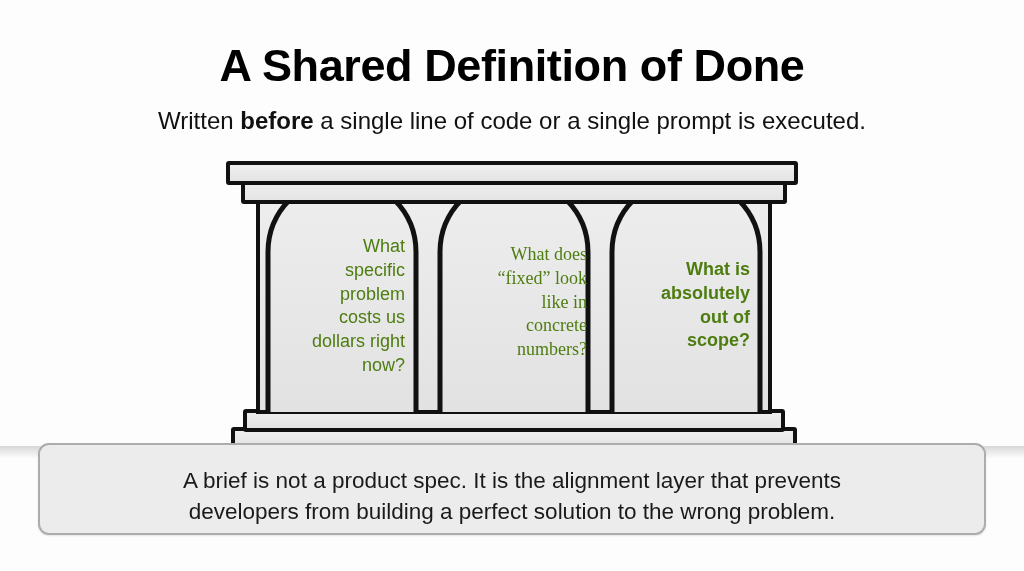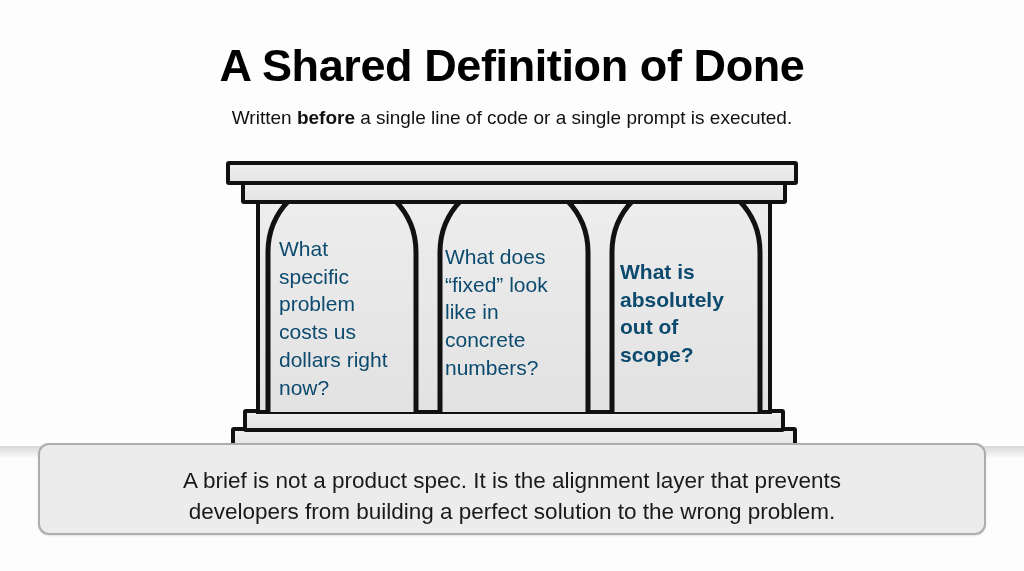--- a/index.html
+++ b/index.html
@@ -37,21 +37,21 @@
     letter-spacing: -0.4px;
     line-height: 1.08;
   }
 
   .subtitle {
     position: absolute;
     top: 107px;
     left: 0;
     width: 1024px;
     text-align: center;
-    font-size: 19px;
+    font-size: 24px;
     color: #111111;
     line-height: 1.2;
     white-space: pre;
   }
   .subtitle b {
     font-weight: bold;
   }
 
   
   #temple {
@@ -60,28 +60,28 @@
     top: 0;
     width: 1024px;
     height: 571px;
     pointer-events: none;
   }
   #temple .clickable { pointer-events: auto; }
 
   
   .pillar-text {
     position: absolute;
-    text-align: left;
-    font-size: 21px;
+    text-align: right;
+    font-size: 18px;
     line-height: 1.32;
-    color: #0c4a6e;
+    color: #4d7c0f;
     white-space: pre-line;
   }
   #pillar-text-0 { left: 279px; top: 235px;  width: 126px; }
-  #pillar-text-1 { left: 445px; top: 243px;  width: 126px; }
+  #pillar-text-1 { left: 461px; top: 243px;  width: 126px; font-family: Liberation Serif, serif; }
   #pillar-text-2 { left: 620px; top: 258px;  width: 130px; font-weight: bold; }
 
   
   .caption-card {
     position: absolute;
     left: 38px;
     top: 443px;
     width: 948px;
     height: 92px;
     box-sizing: border-box;

